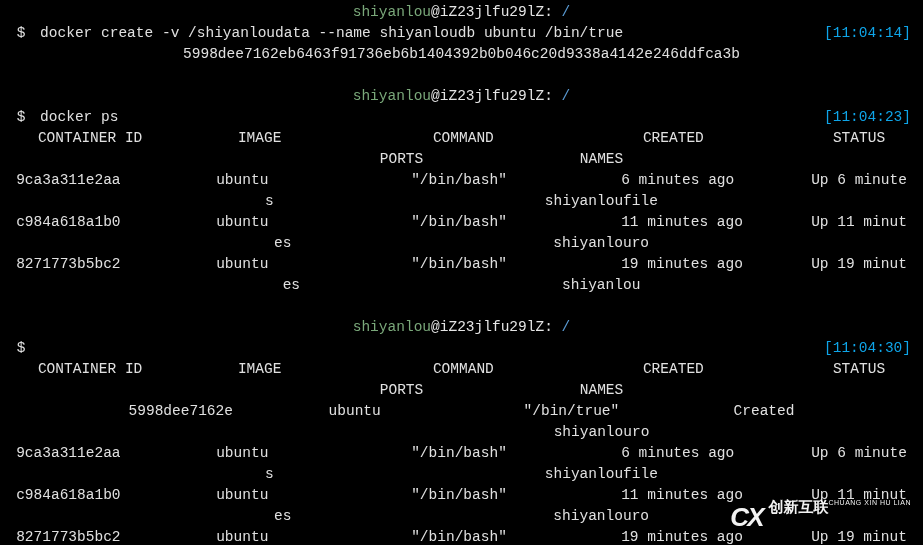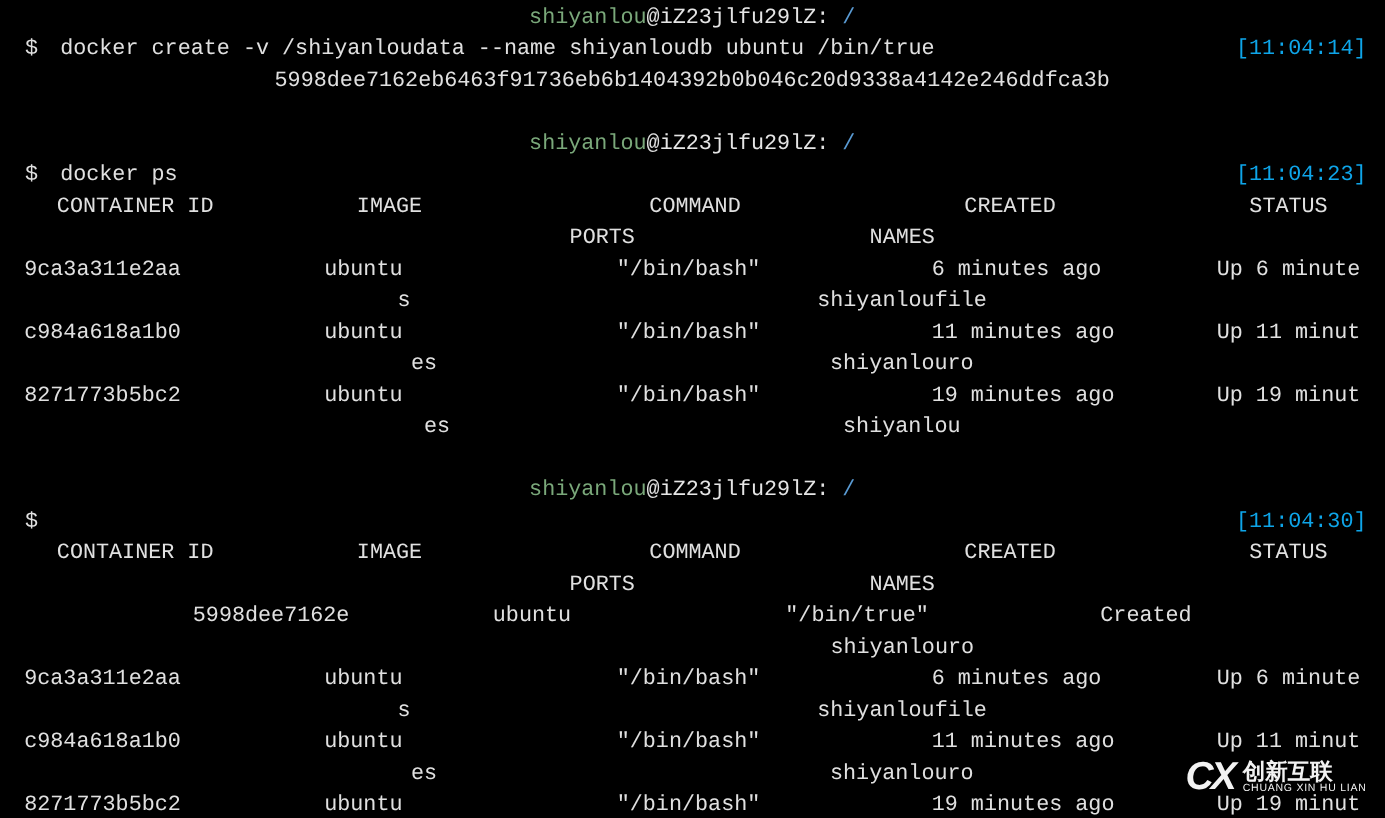--- a/index.html
+++ b/index.html
@@ -34,30 +34,30 @@
     .col-nam { display: inline-block; }
     .watermark {
       position: absolute;
       right: 12px;
       bottom: 8px;
       color: #fff;
       font-family: Arial, sans-serif;
       text-align: left;
       opacity: 0.95;
       display: flex;
-      align-items: center;
+      align-items: flex-start;
       gap: 6px;
     }
     .wm-logo {
       font-size: 26px;
       font-weight: bold;
       font-style: italic;
       letter-spacing: -2px;
     }
-    .wm-txt { display: flex; flex-direction: column; line-height: 1; }
+    .wm-txt { display: flex; flex-direction: row; line-height: 1; }
     .wm-cn { font-size: 15px; font-weight: bold; }
     .wm-py { font-size: 7px; letter-spacing: 0.5px; }
     .blank { height: 21px; }
   </style>
 </head>
 <body>
 
 <div class="line">
   <span class="user">shiyanlou</span><span class="at">@</span><span class="host">iZ23jlfu29lZ</span><span class="colon">:</span><span class="path"> /</span>
 </div>

